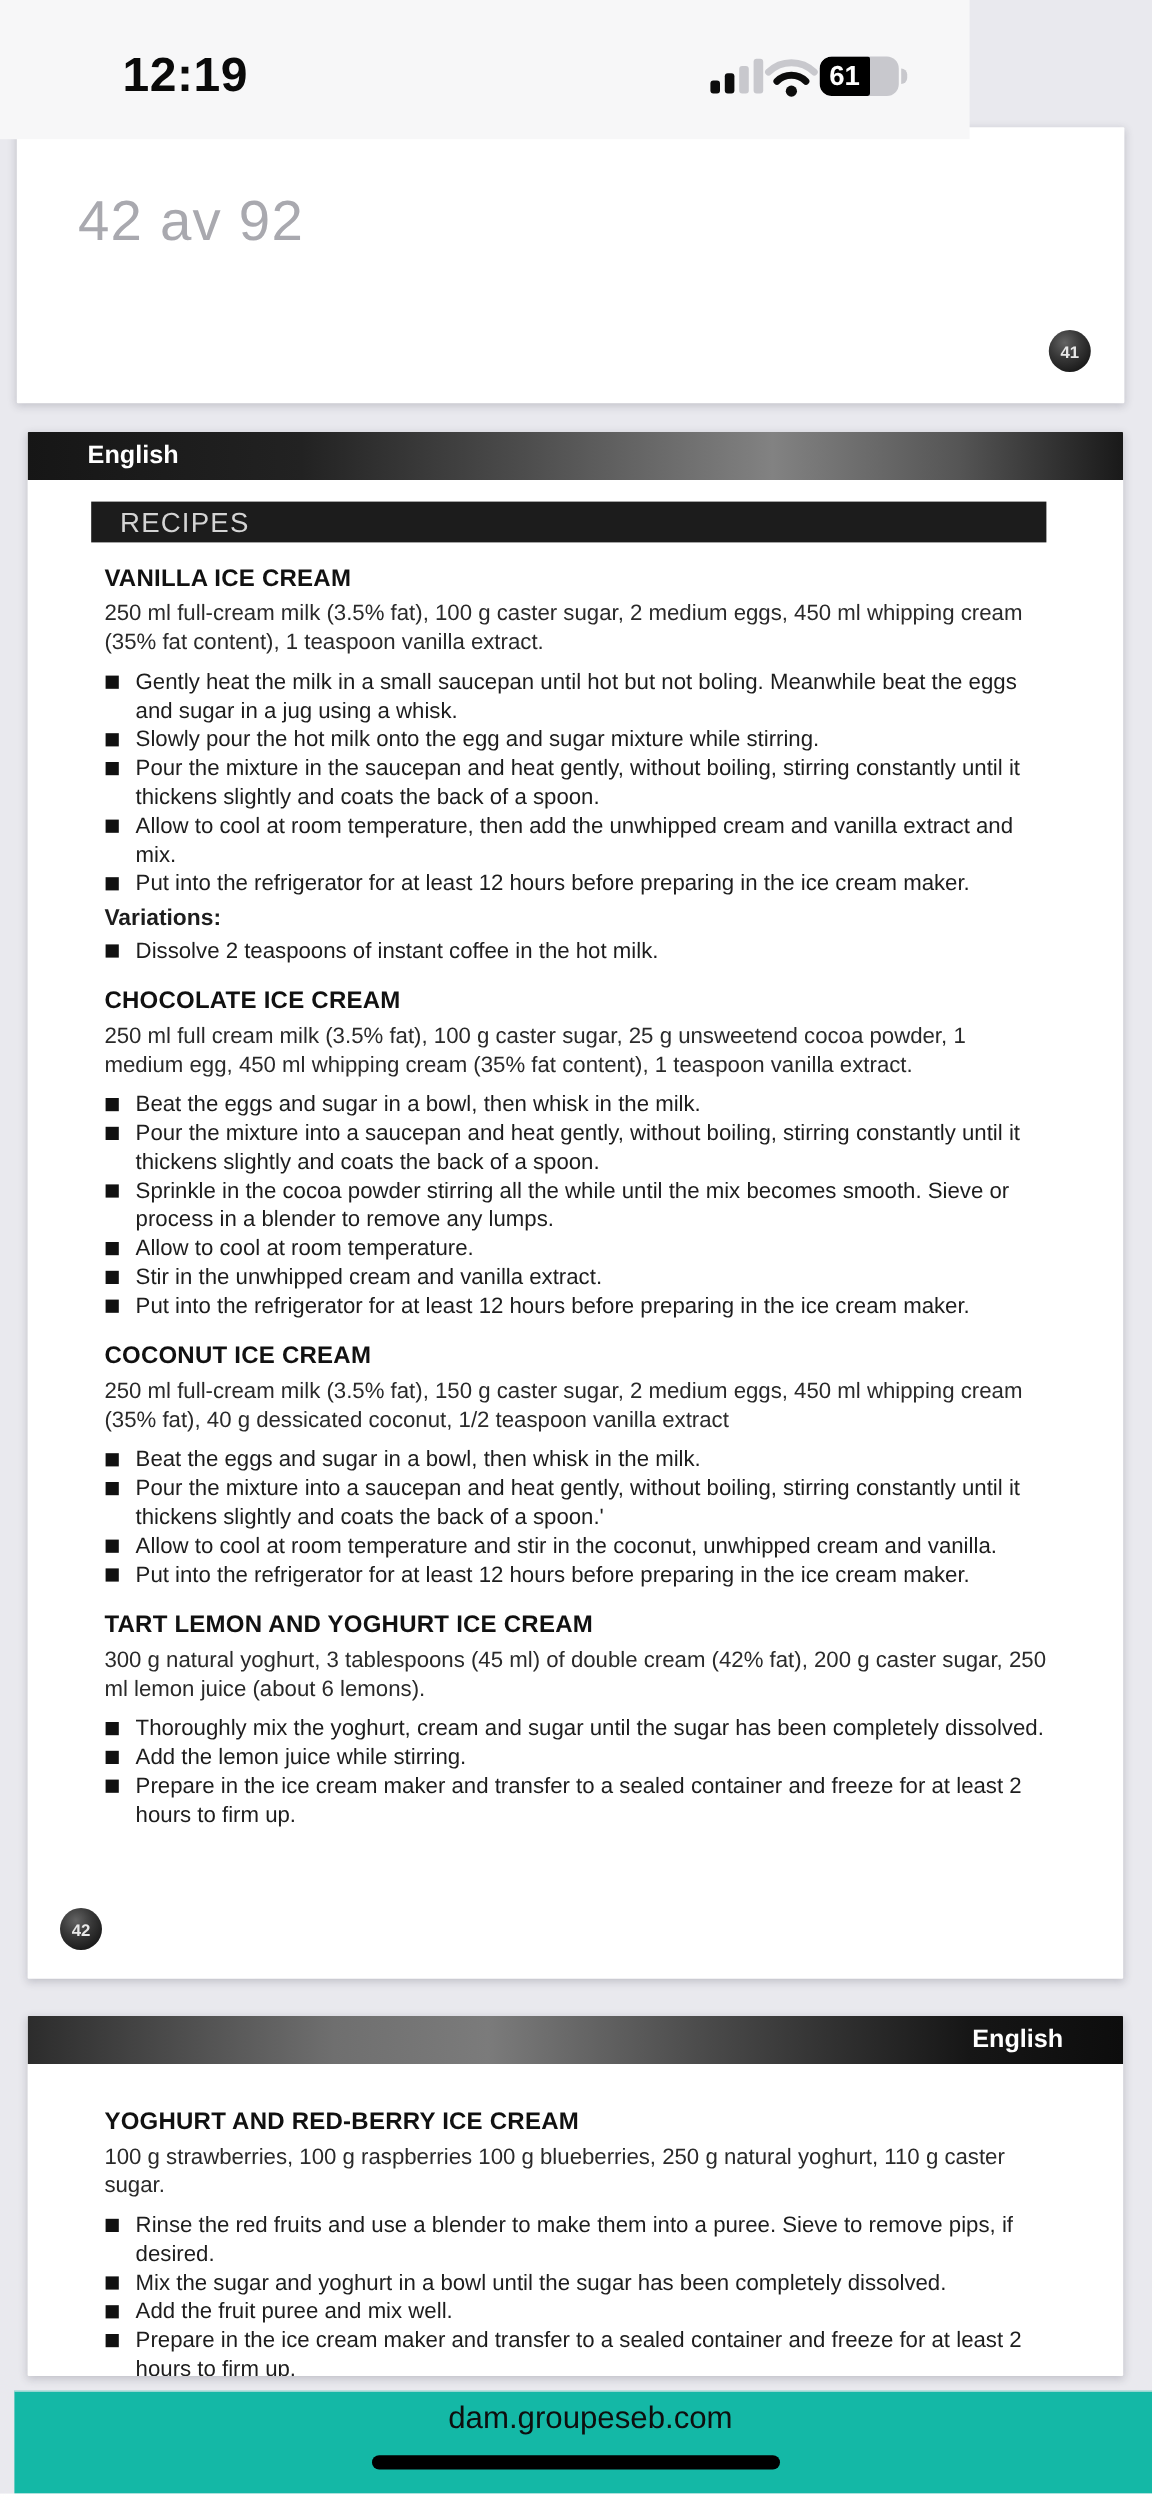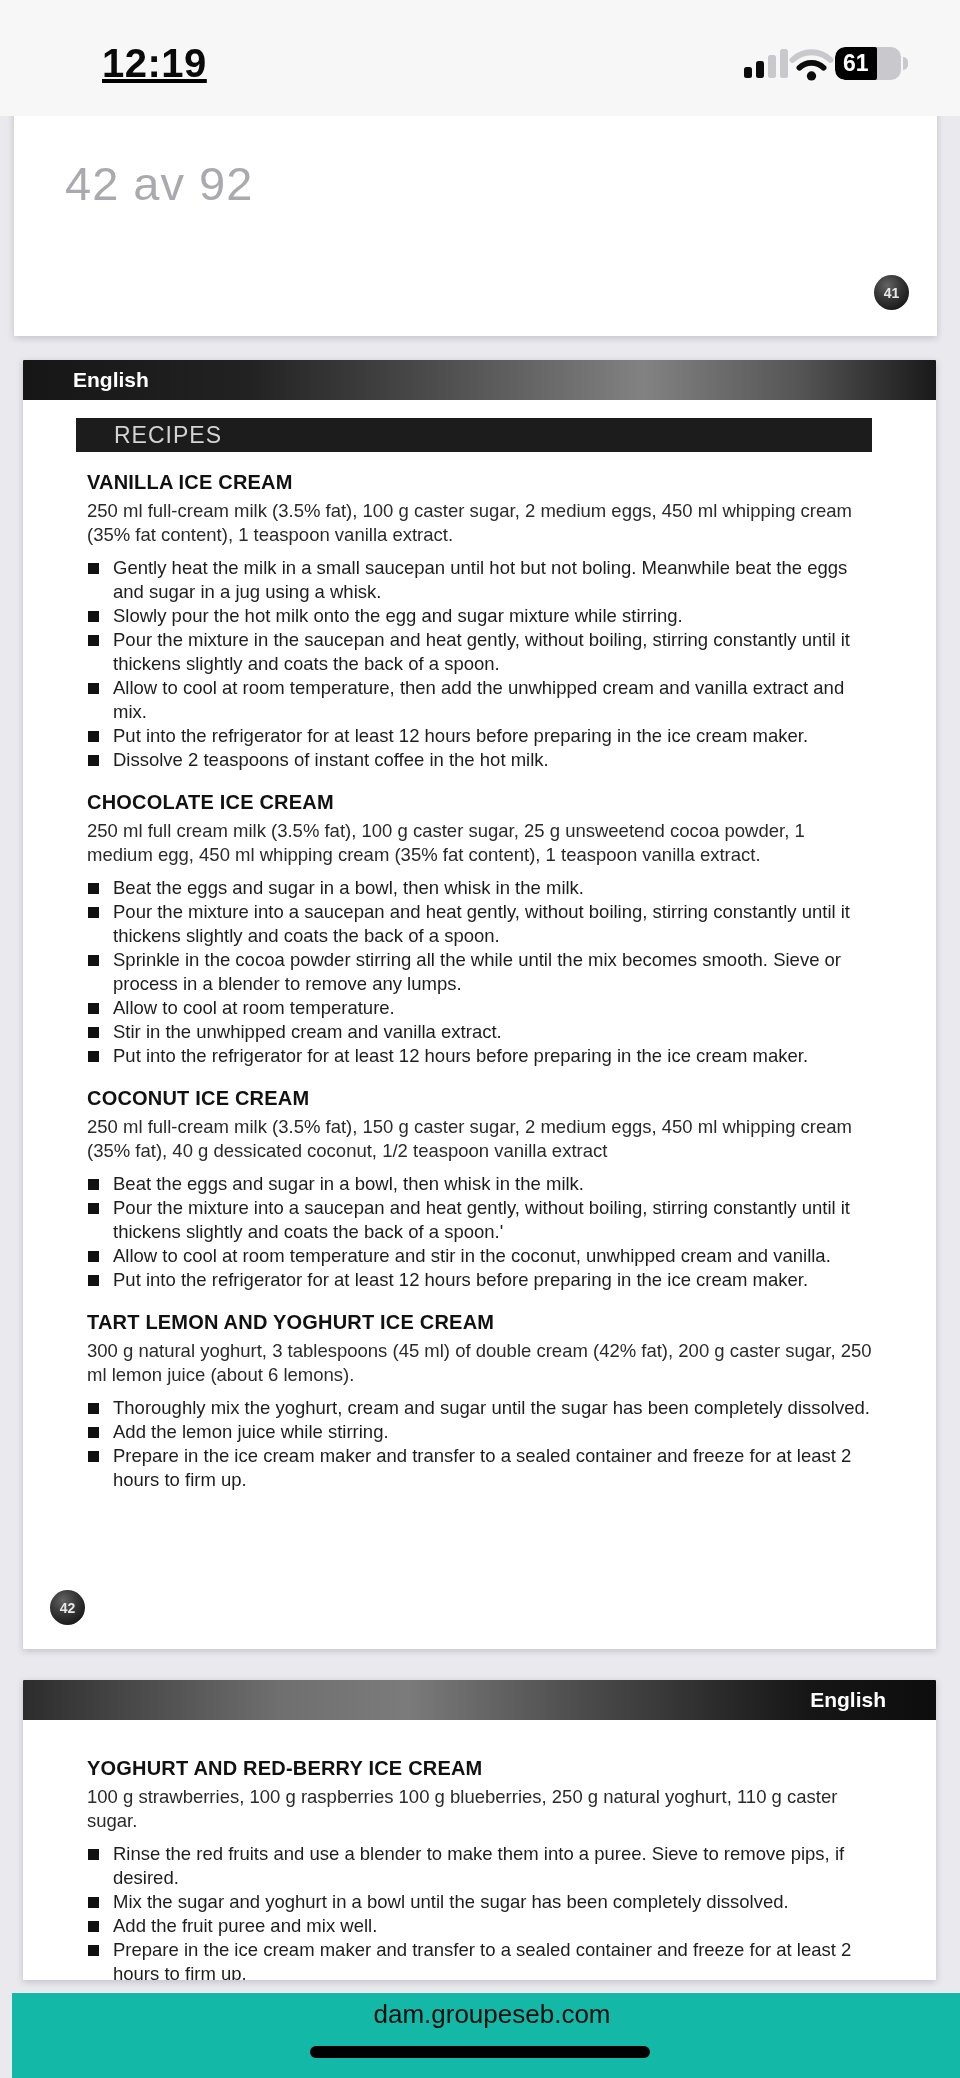--- a/index.html
+++ b/index.html
@@ -1,23 +1,23 @@
 <!DOCTYPE html>
 <html><head>
 <meta charset="utf-8">
 <style>
   * { margin:0; padding:0; box-sizing:border-box; }
   html,body { width:960px; height:2078px; }
   body { font-family:"Liberation Sans", sans-serif; position:relative; background:#e9e9ee; overflow:hidden; }
 
   
   .status-bar{
-    position:absolute; top:0; left:0; width:960px; height:116px;
+    position:absolute; top:0; left:0; width:808px; height:116px;
     background:#f7f7f8; display:flex; align-items:center; justify-content:space-between;
-    padding:10px 52px 0 102px; z-index:5;text-decoration:underline;
+    padding:10px 52px 0 102px; z-index:5;
   }
   .time{ font-size:40px; font-weight:bold; color:#0a0a0a; letter-spacing:.5px; }
   .status-icons{ display:flex; align-items:center; }
   .signal{ display:flex; align-items:flex-end; gap:4px; height:29px; }
   .signal i{ display:block; width:8px; border-radius:2.5px; }
   .signal i:nth-child(1){ height:11px; background:#0c0c0c; }
   .signal i:nth-child(2){ height:17px; background:#0c0c0c; }
   .signal i:nth-child(3){ height:23px; background:#c8c8cd; }
   .signal i:nth-child(4){ height:29px; background:#c8c8cd; }
   .wifi svg{ display:block; }
@@ -53,21 +53,21 @@
   }
   .lang-bar-right{
     background:linear-gradient(90deg,#2c2c2c 0%,#6f6f6f 28%,#7b7b7b 42%,#4a4a4a 62%,#161616 86%,#0d0d0d 100%);
     padding-right:50px; text-align:right;
   }
 
   
   .content{ padding:18px 64px 0 64px; color:#1d1d1d; }
   .recipes-bar{
     margin-left:-11px; height:34px; line-height:34px; background:#1c1c1c; color:#d4d4d4;
-    font-size:23px; letter-spacing:1px; padding-left:38px;
+    font-size:23px; letter-spacing:1px; padding-left:24px;
   }
   .section h3{ font-size:20px; font-weight:bold; color:#111; margin:19px 0 5px; letter-spacing:.2px; }
   .section .ing{ font-size:18.5px; line-height:24px; color:#2a2a2a; margin:0 0 9px; }
   .step{ display:flex; }
   .sq{ flex:none; width:11px; height:11px; background:#111; margin:7px 14px 0 1px; }
   .step-text{ font-size:18.5px; line-height:24px; }
   .var-label{ font-size:19px; font-weight:bold; margin:7px 0 3px; }
 
   
   .url-bar{
@@ -138,20 +138,21 @@
               </div>
               <div class="step">
                 <span class="sq"></span>
                 <span class="step-text">Allow to cool at room temperature, then add the unwhipped cream and vanilla extract and mix.</span>
               </div>
               <div class="step">
                 <span class="sq"></span>
                 <span class="step-text">Put into the refrigerator for at least 12 hours before preparing in the ice cream maker.</span>
               </div>
             </div>
+            <div class="var-label">Variations:</div>
             <div class="steps">
               <div class="step">
                 <span class="sq"></span>
                 <span class="step-text">Dissolve 2 teaspoons of instant coffee in the hot milk.</span>
               </div>
             </div>
           </div>
           <div class="section">
             <h3>CHOCOLATE ICE CREAM</h3>
             <p class="ing">250 ml full cream milk (3.5% fat), 100 g caster sugar, 25 g unsweetend cocoa powder, 1 medium egg, 450 ml whipping cream (35% fat content), 1 teaspoon vanilla extract.</p>

